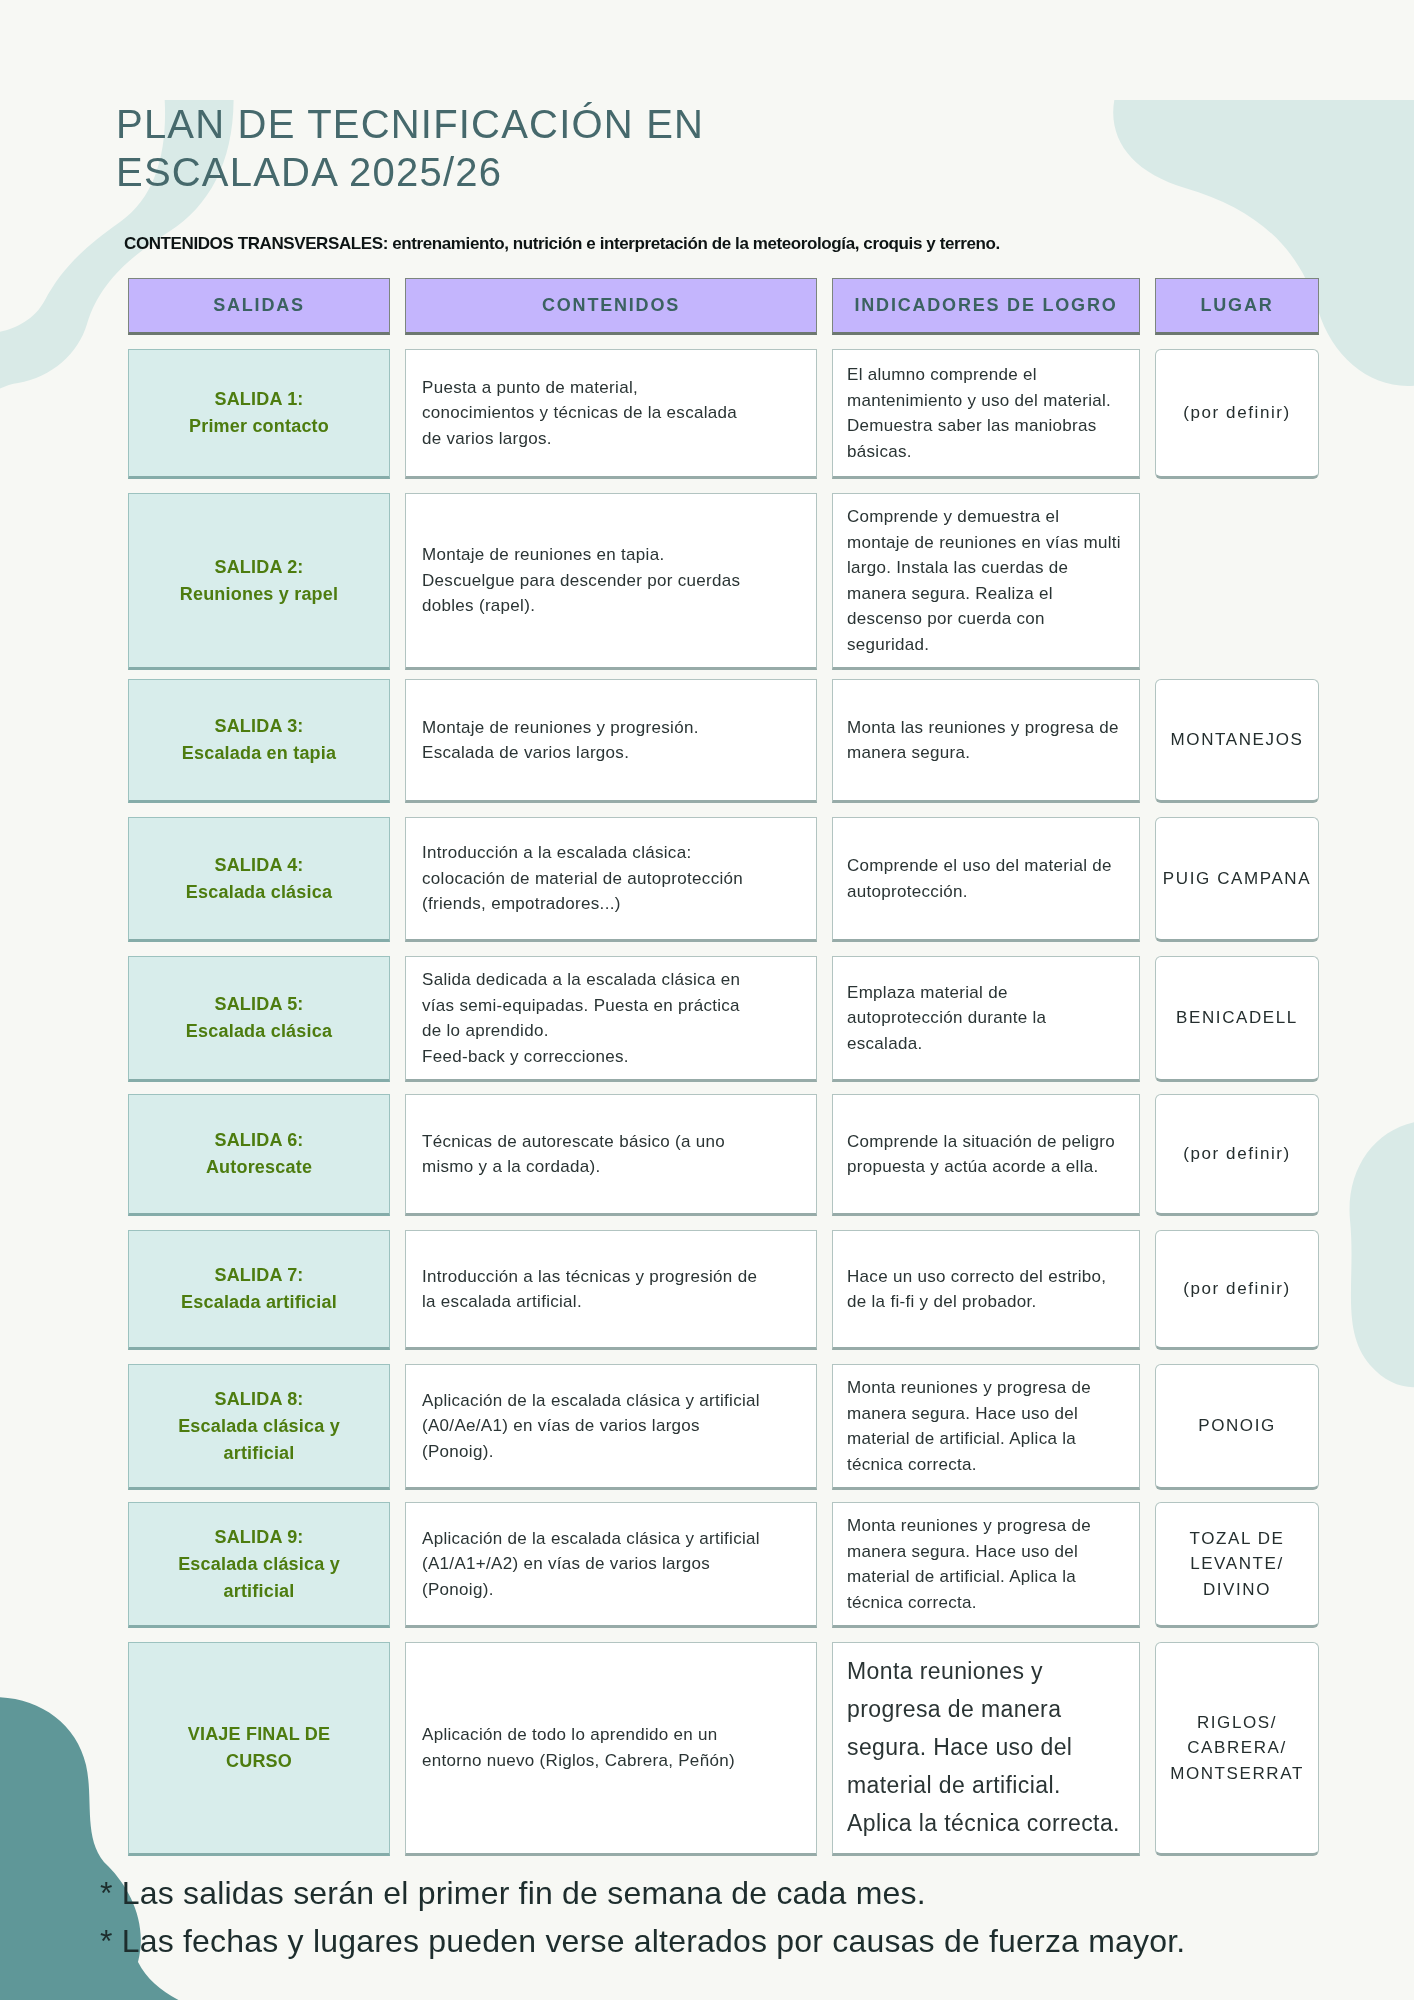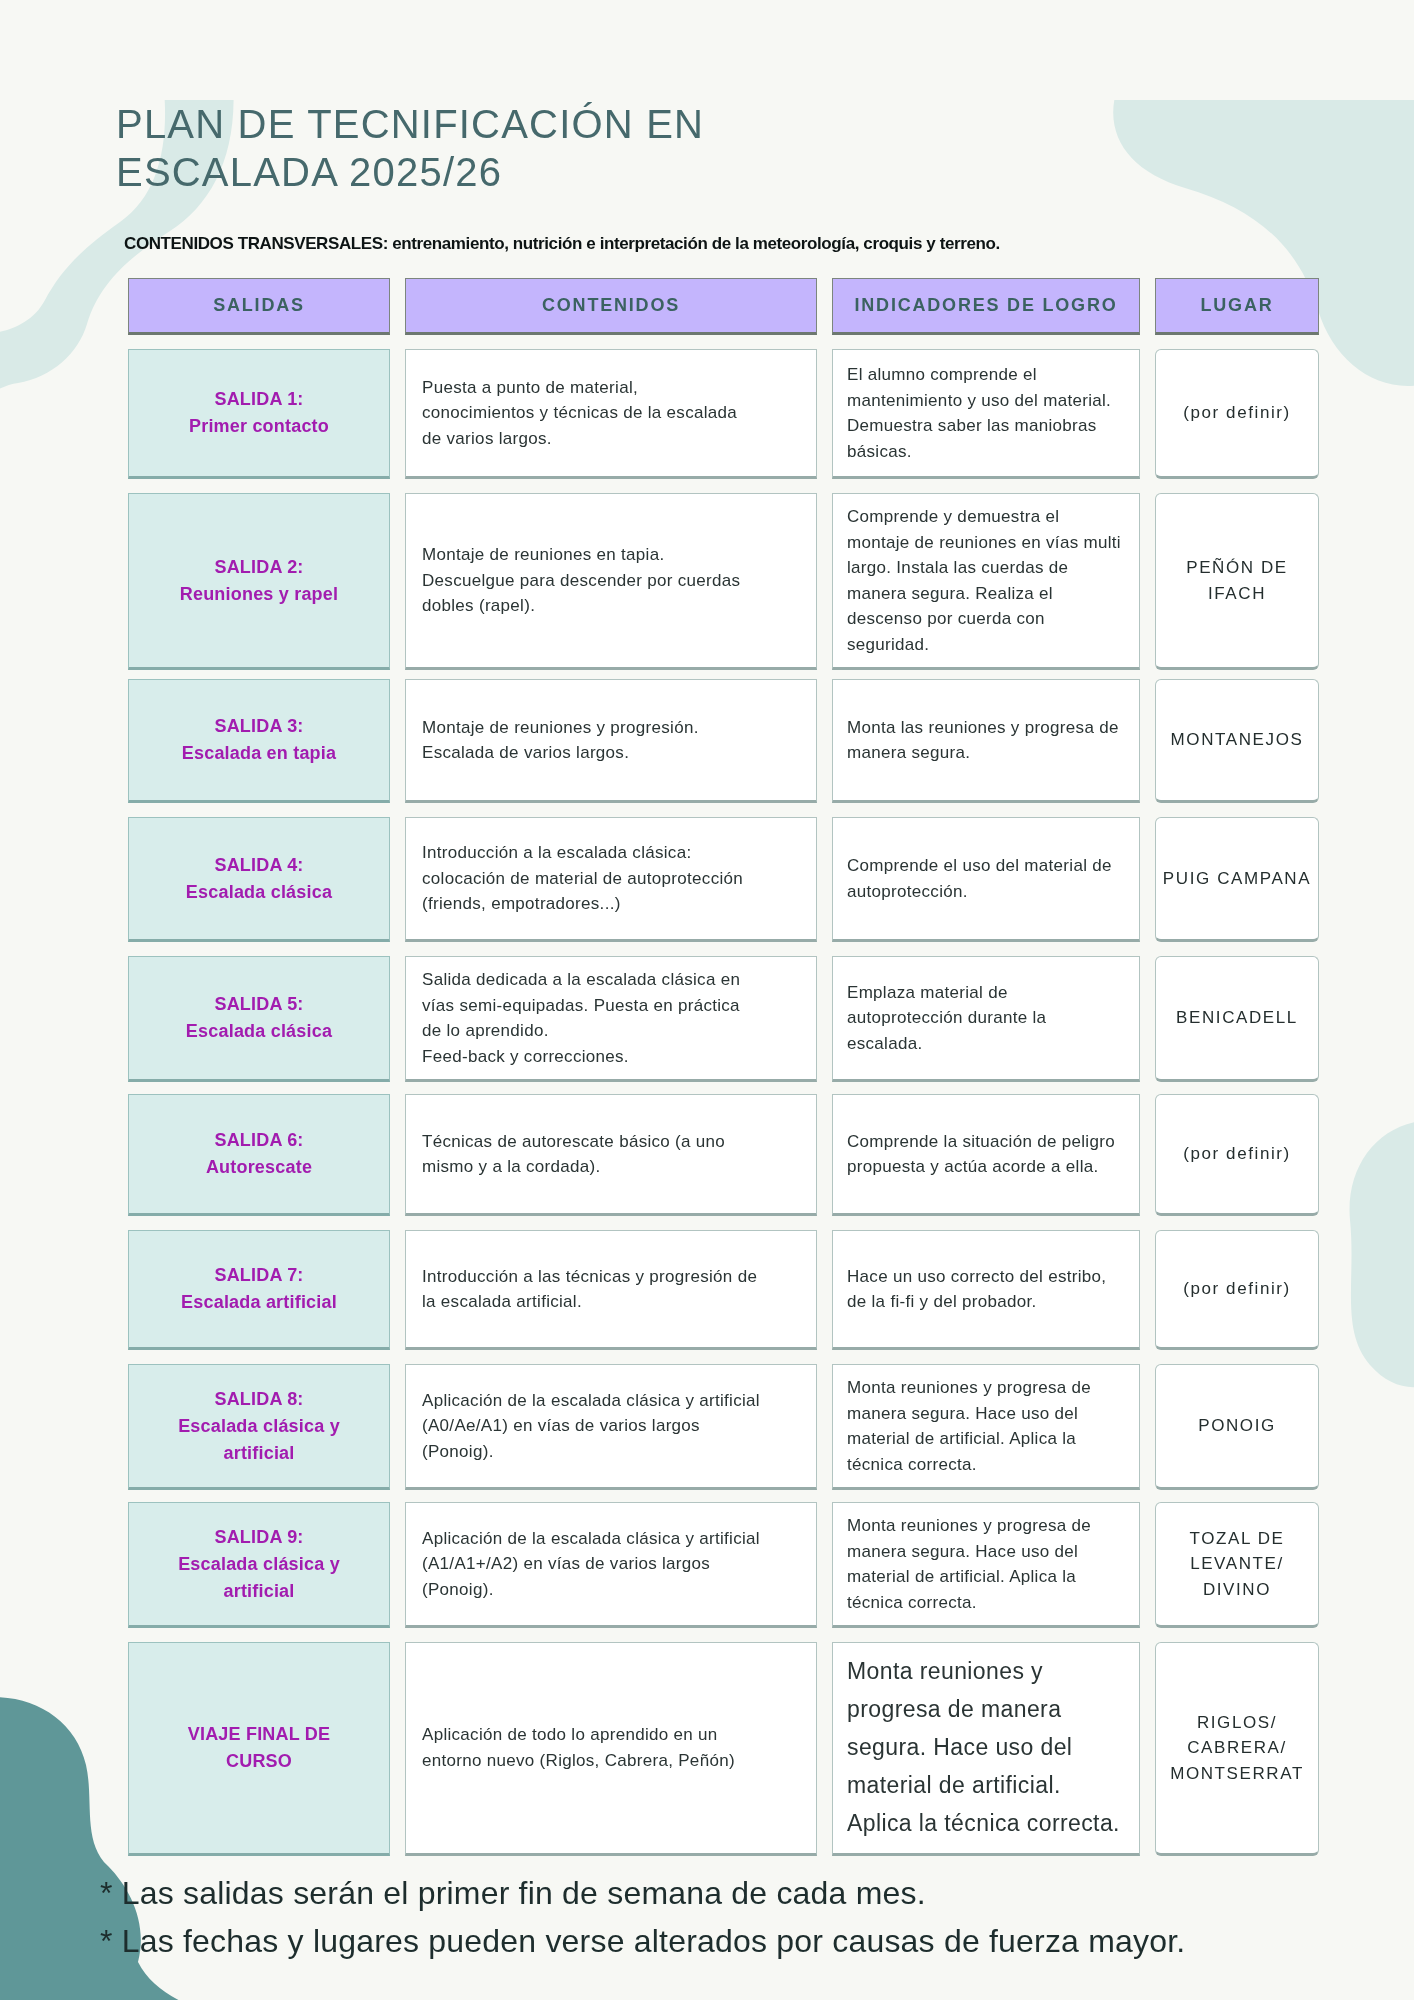--- a/index.html
+++ b/index.html
@@ -44,21 +44,21 @@
   }
   .cell.head{
     background:#c4b5fd;border:1px solid #7c867e;border-bottom:3px solid #6d7870;
     justify-content:center;text-align:center;
     color:#3b6261;font-weight:bold;font-size:18px;letter-spacing:1.8px;
     height:57px;
   }
   .cell.salida{
     background:#d8edeb;border:1px solid #9cc2bf;border-bottom:3px solid #85aca9;
     justify-content:center;text-align:center;white-space:pre-line;
-    font-weight:bold;font-size:18px;color:#a21caf;line-height:1.5;letter-spacing:0.2px;
+    font-weight:bold;font-size:18px;color:#4d7c0f;line-height:1.5;letter-spacing:0.2px;
   }
   .cell.cont{padding:10px 16px;white-space:pre-line;}
   .cell.indic{padding:10px 14px;}
   .cell.lugar{
     justify-content:center;text-align:center;white-space:pre-line;
     letter-spacing:1.6px;color:#242e2e;border-radius:6px;
   }
   .trow.row-final .cell.indic{font-size:23px;line-height:1.65;letter-spacing:0.4px;}
 
   
@@ -118,22 +118,20 @@
         <div class="cell lugar">(por definir)</div>
       </div>
 
       <div class="trow" style="height:172px">
         <div class="cell salida">SALIDA 2:
 Reuniones y rapel</div>
         <div class="cell cont">Montaje de reuniones en tapia.
 Descuelgue para descender por cuerdas
 dobles (rapel).</div>
         <div class="cell indic">Comprende y demuestra el montaje de reuniones en vías multi largo. Instala las cuerdas de manera segura. Realiza el descenso por cuerda con seguridad.</div>
-        <div class="cell lugar">PEÑÓN DE
-IFACH</div>
       </div>
 
       <div class="trow" style="height:124px">
         <div class="cell salida">SALIDA 3:
 Escalada en tapia</div>
         <div class="cell cont">Montaje de reuniones y progresión.
 Escalada de varios largos.</div>
         <div class="cell indic">Monta las reuniones y progresa de manera segura.</div>
         <div class="cell lugar">MONTANEJOS</div>
       </div>

